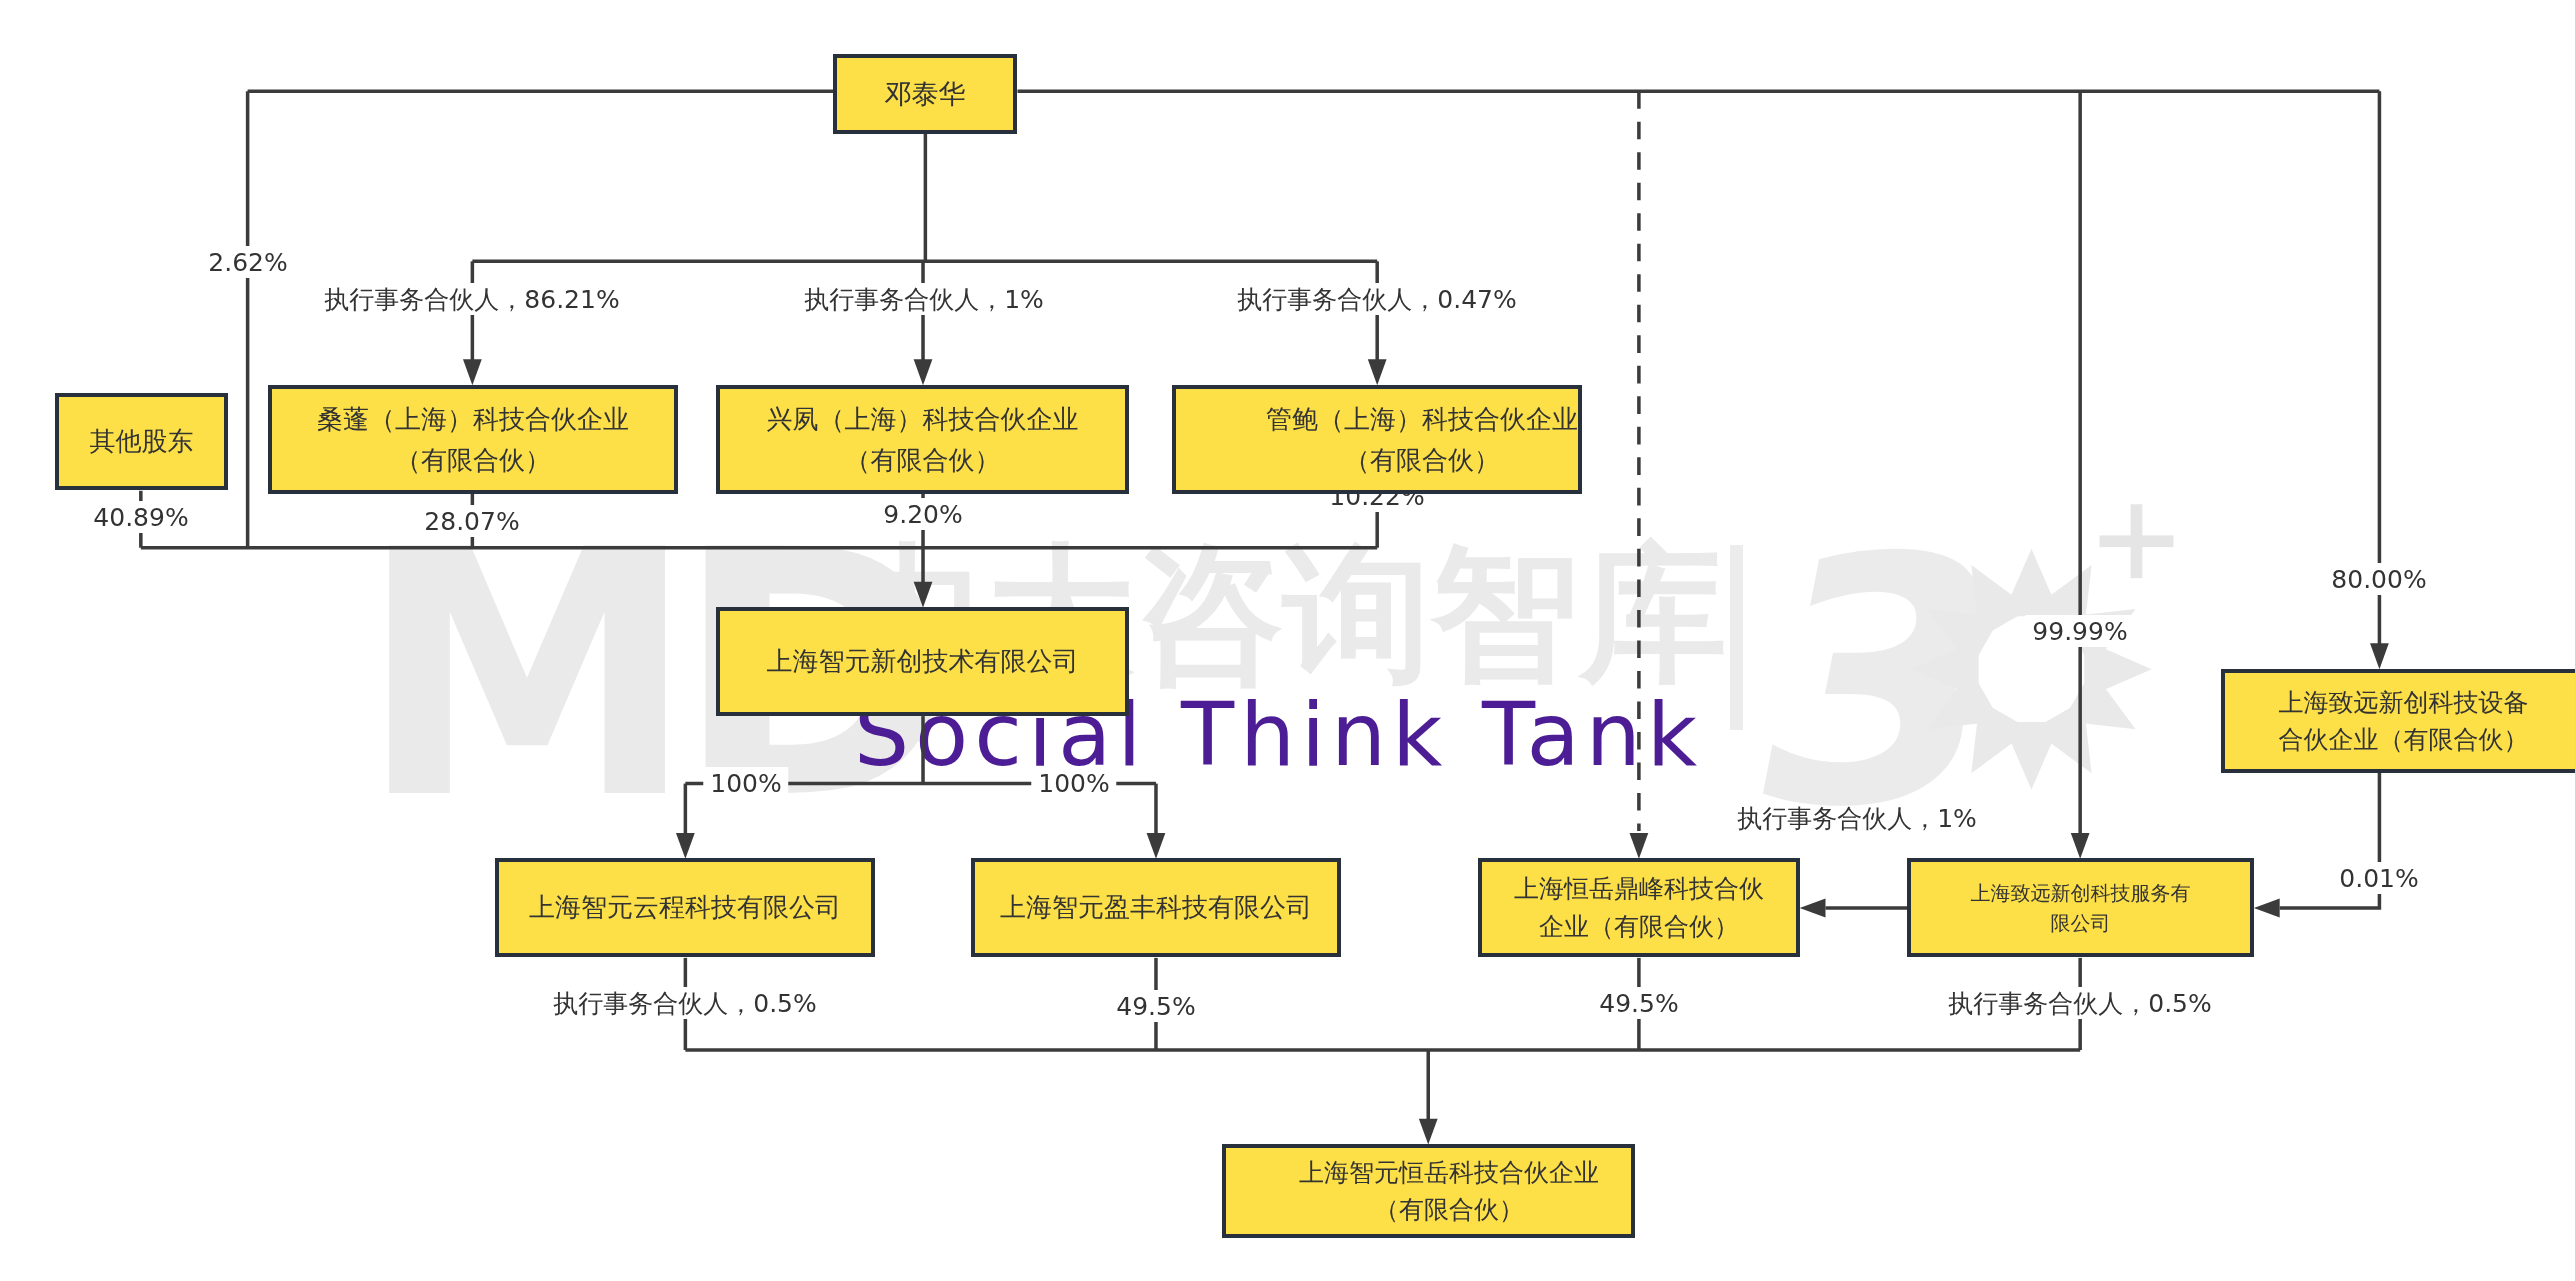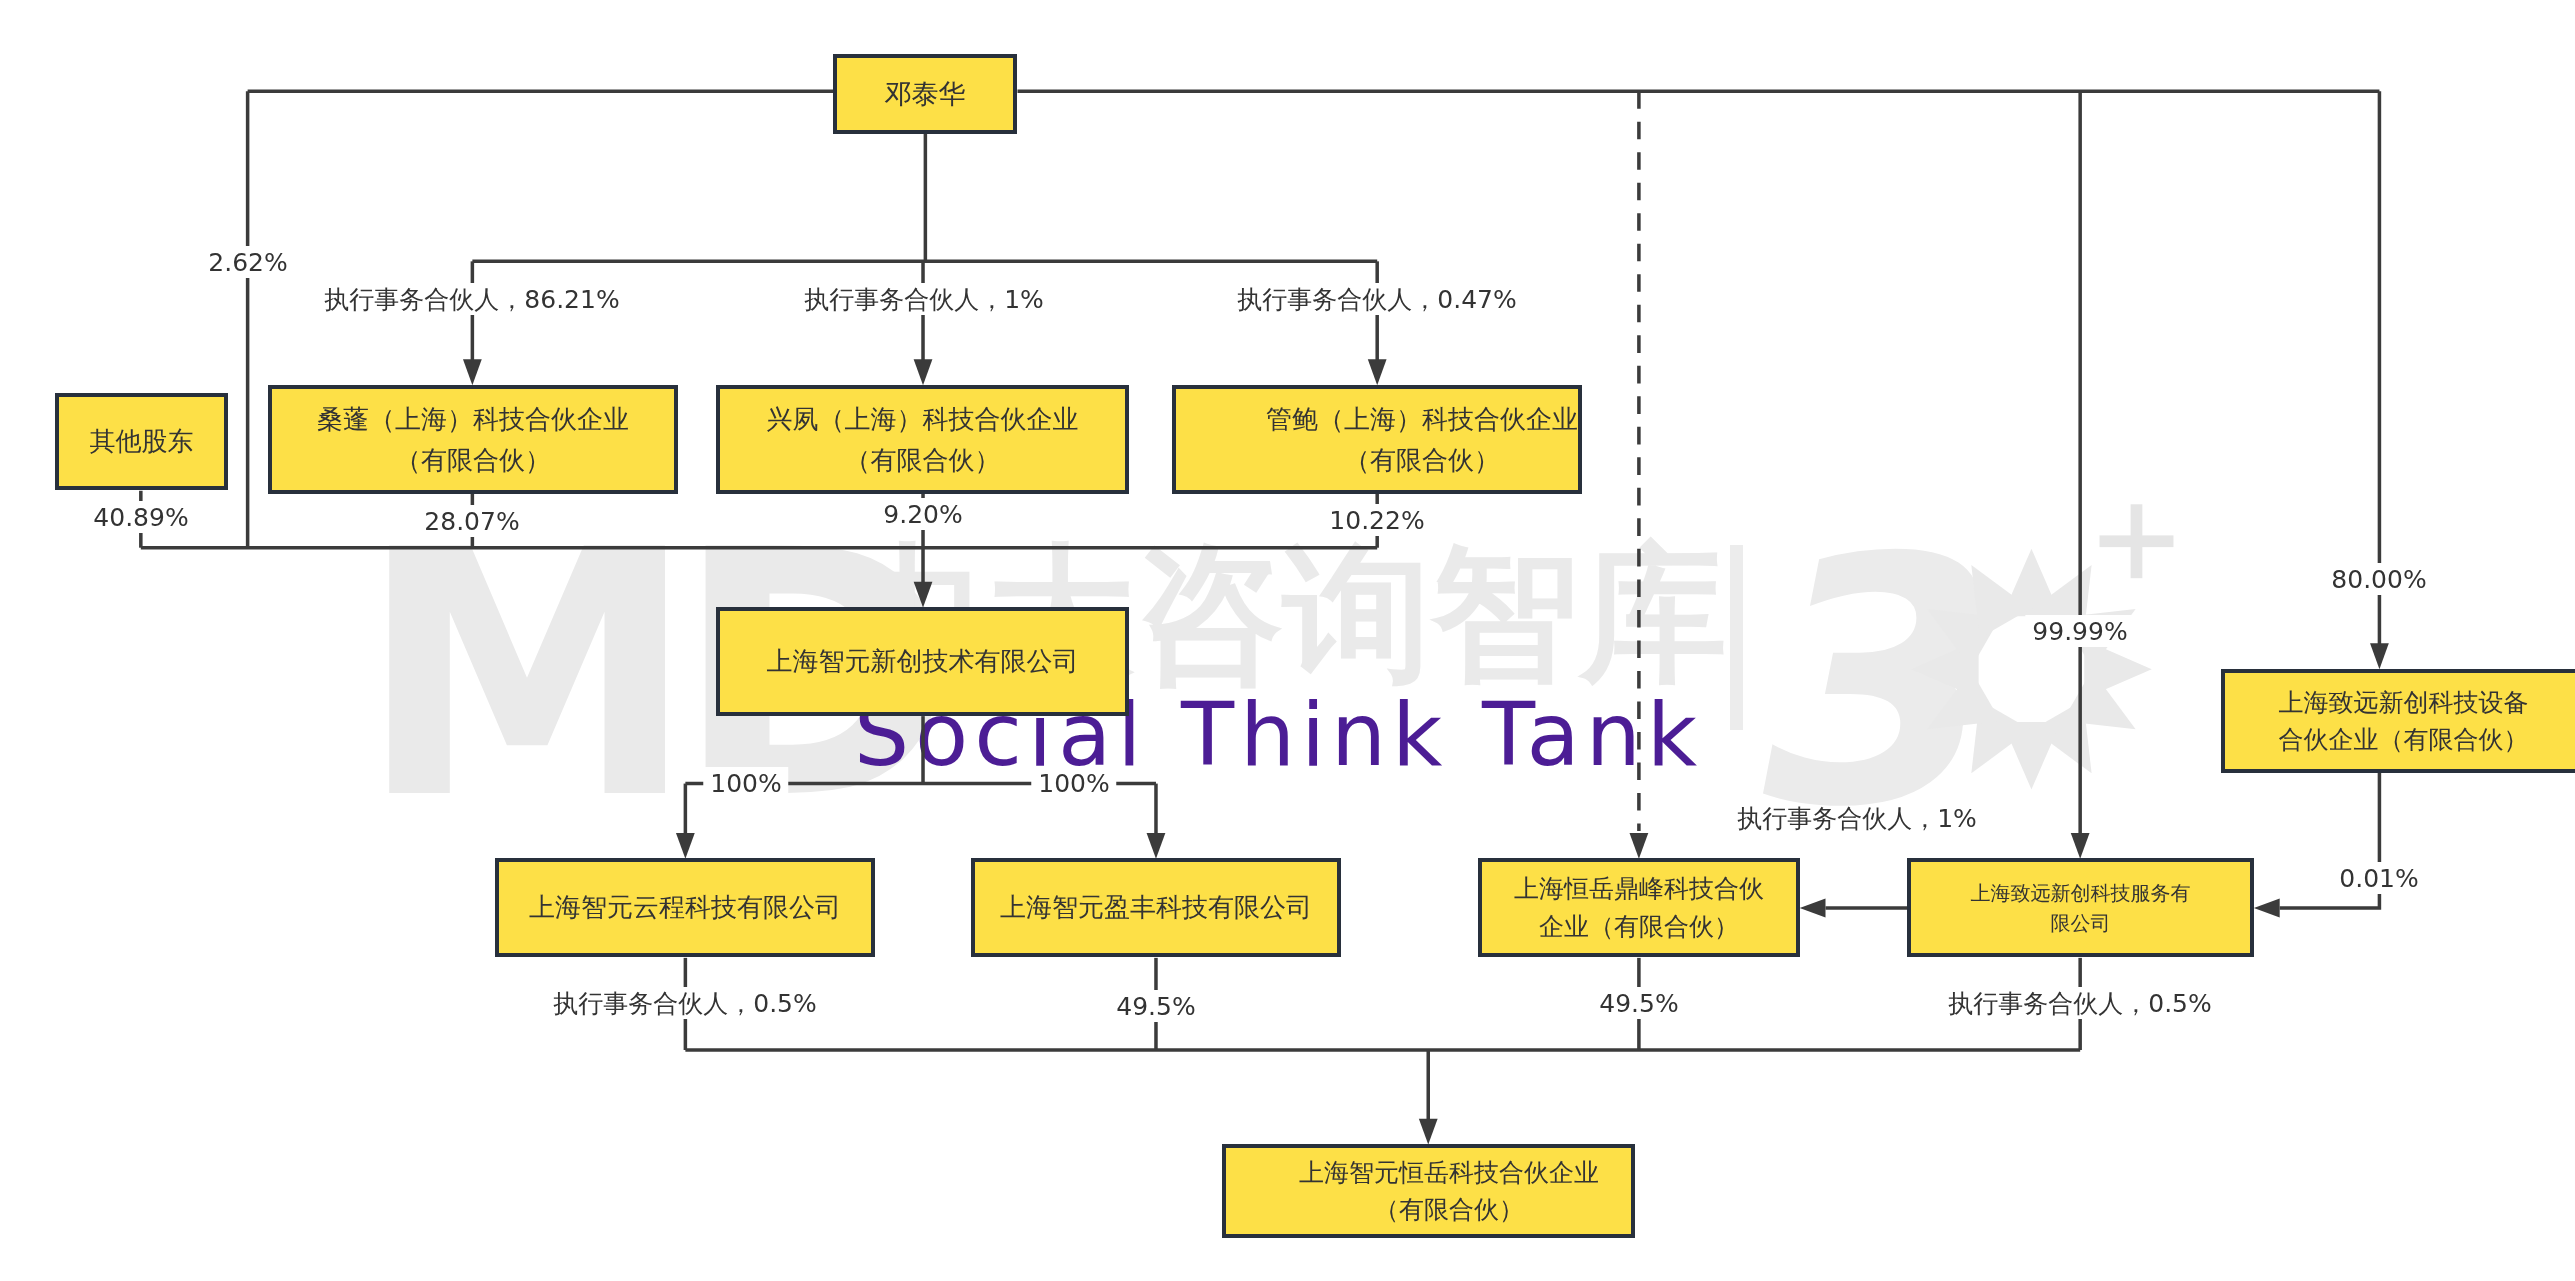--- a/index.html
+++ b/index.html
@@ -119,21 +119,21 @@
     </g>
   </svg>
 
   <div class="elabel onln" style="left:248px;top:262px;">2.62%</div>
   <div class="elabel onln" style="left:472px;top:299px;">执行事务合伙人，86.21%</div>
   <div class="elabel onln" style="left:924px;top:299px;">执行事务合伙人，1%</div>
   <div class="elabel onln" style="left:1377px;top:299px;">执行事务合伙人，0.47%</div>
   <div class="elabel onln" style="left:141px;top:517px;">40.89%</div>
   <div class="elabel onln" style="left:472px;top:521px;">28.07%</div>
   <div class="elabel onln" style="left:923px;top:514px;">9.20%</div>
-  <div class="elabel onln" style="left:1377px;top:520px;">10.22%</div>
+  <div class="elabel onln" style="left:1377px;top:496px;">10.22%</div>
   <div class="elabel onln" style="left:746px;top:783px;">100%</div>
   <div class="elabel onln" style="left:1074px;top:783px;">100%</div>
   <div class="elabel onln" style="left:2080px;top:631px;">99.99%</div>
   <div class="elabel onln" style="left:2379px;top:579px;">80.00%</div>
   <div class="elabel onln" style="left:2379px;top:878px;">0.01%</div>
   <div class="elabel" style="left:1857px;top:818px;">执行事务合伙人，1%</div>
   <div class="elabel onln" style="left:685px;top:1003px;">执行事务合伙人，0.5%</div>
   <div class="elabel onln" style="left:1156px;top:1006px;">49.5%</div>
   <div class="elabel onln" style="left:1639px;top:1003px;">49.5%</div>
   <div class="elabel onln" style="left:2080px;top:1003px;">执行事务合伙人，0.5%</div>

